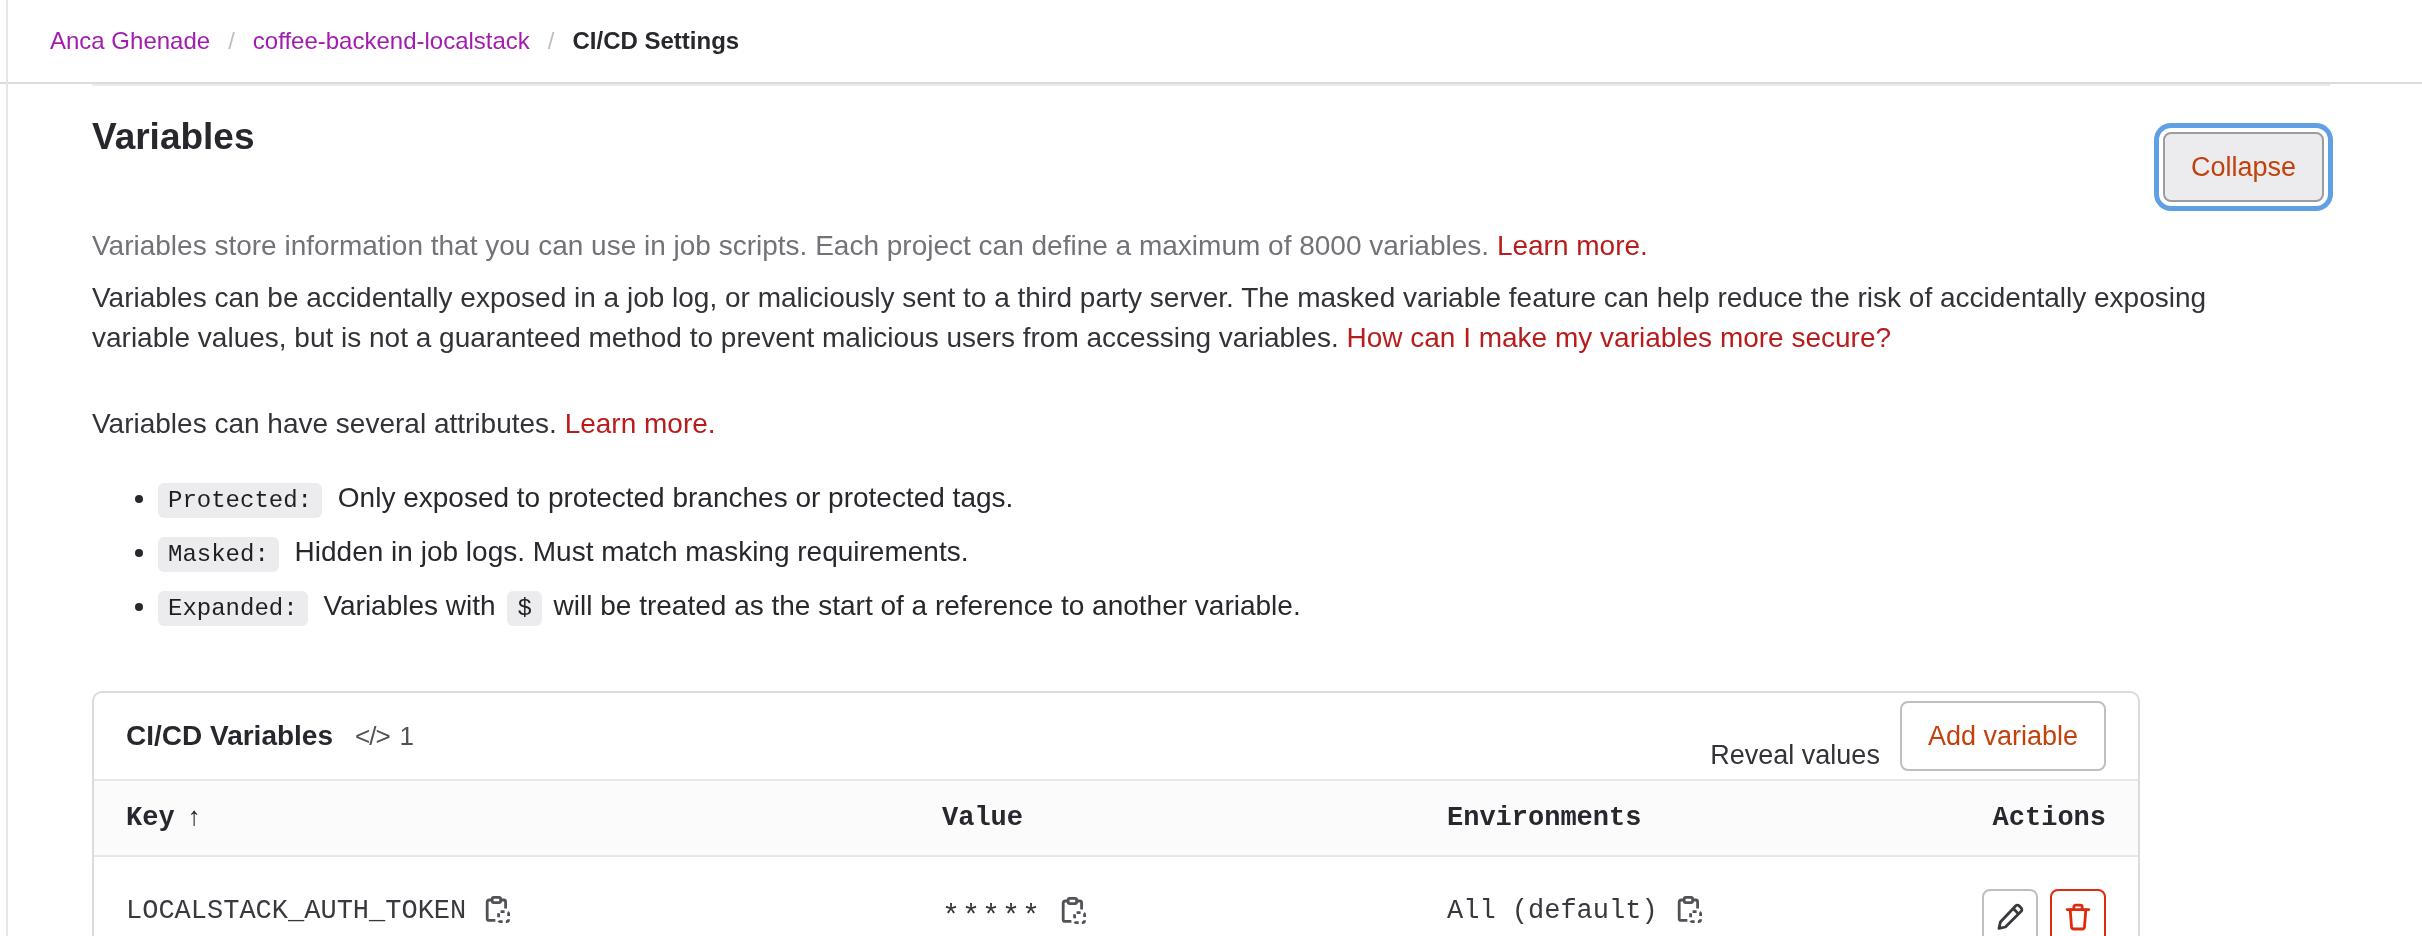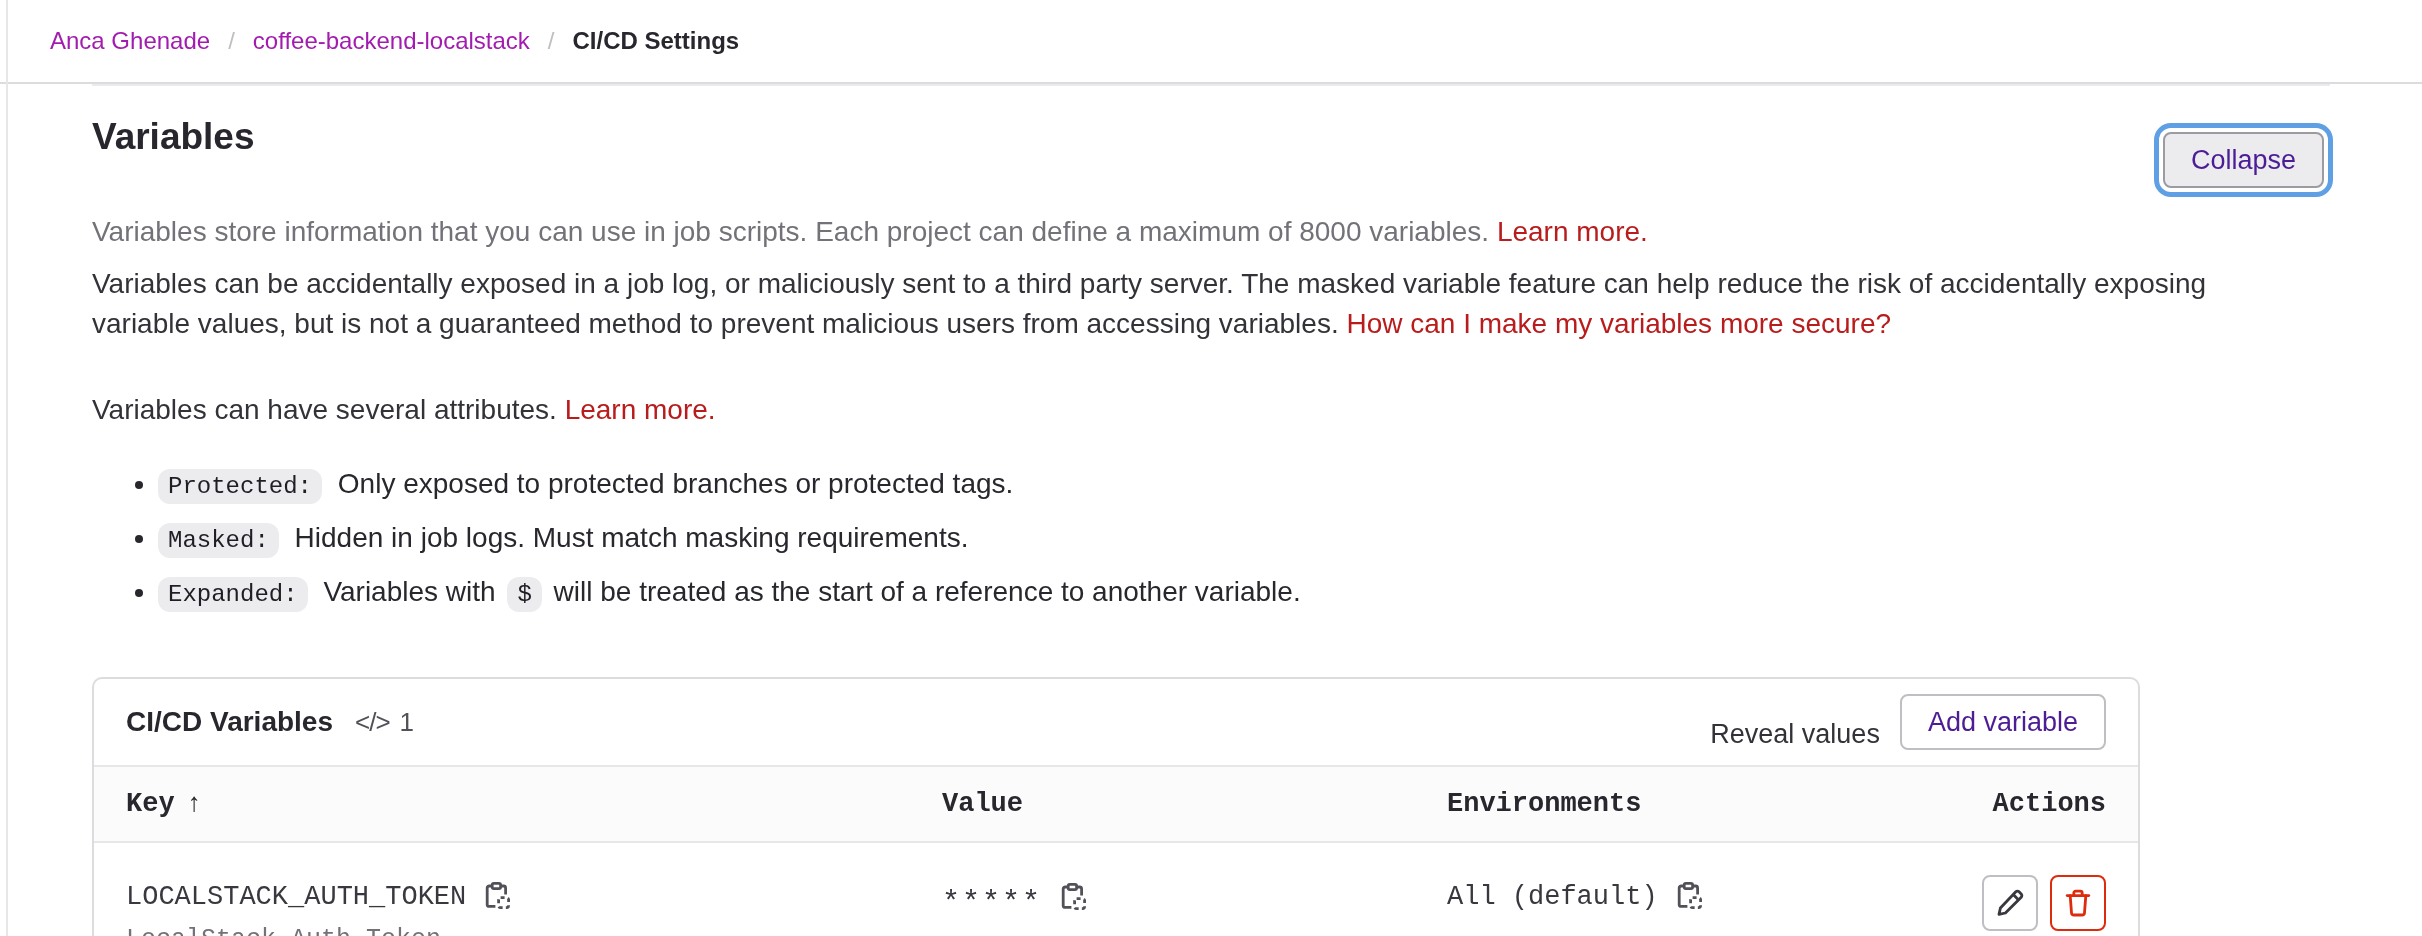--- a/index.html
+++ b/index.html
@@ -27,25 +27,25 @@
   .crumb-current { color: #28272d; font-weight: 700; }
 
   .content { margin: 0 92px; }
   .section { border-top: 2px solid #ebebee; padding-top: 26px; }
 
   .section-head { display: flex; justify-content: space-between; align-items: flex-start; }
   .page-title { font-size: 37px; font-weight: 700; color: #28272d; line-height: 50px; }
 
   .btn {
     font-family: inherit;
-    font-size: 27px; color: #4c1d95;
+    font-size: 27px; color: #c2410c;
     background: #fff;
     border: 2px solid #bfbfc3;
     border-radius: 8px;
-    height: 56px; padding: 0 26px;
+    height: 70px; padding: 0 26px;
     cursor: pointer;
     display: inline-flex; align-items: center; justify-content: center;
   }
   .collapse-btn {
     margin-top: 20px; margin-right: 6px;
     background: #ececef;
     border-color: #9c9ba1;
     box-shadow: 0 0 0 4px #ffffff, 0 0 0 9px #5f9fe3;
   }
 
@@ -53,21 +53,21 @@
   .p1 { margin-top: 24px; color: #737278; }
   .p2 { margin-top: 12px; color: #333238; max-width: 2180px; }
   .p3 { margin-top: 46px; color: #333238; }
   .link { color: #b91c1c; text-decoration: none; cursor: pointer; }
 
   ul.attrs { margin: 34px 0 0 0; padding-left: 66px; list-style: disc; }
   ul.attrs li { font-size: 28px; line-height: 40px; color: #28272d; margin-bottom: 11px; }
   code.chip {
     font-family: "Liberation Mono", "DejaVu Sans Mono", monospace;
     font-size: 24px; color: #1f1e24;
-    background: #ececef; border-radius: 12px;
+    background: #ececef; border-radius: 6px;
     padding: 4px 10px; margin-right: 8px;
   }
   code.chip-inline { margin: 0 4px; }
 
   
   .panel {
     margin-top: 62px;
     width: 2048px;
     border: 2px solid #dcdcde;
     border-radius: 10px;

